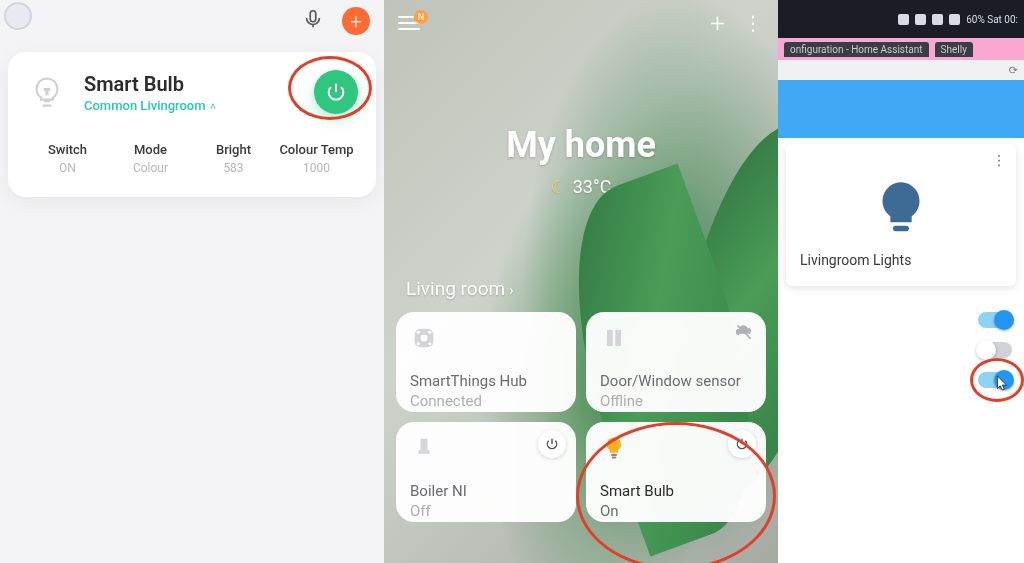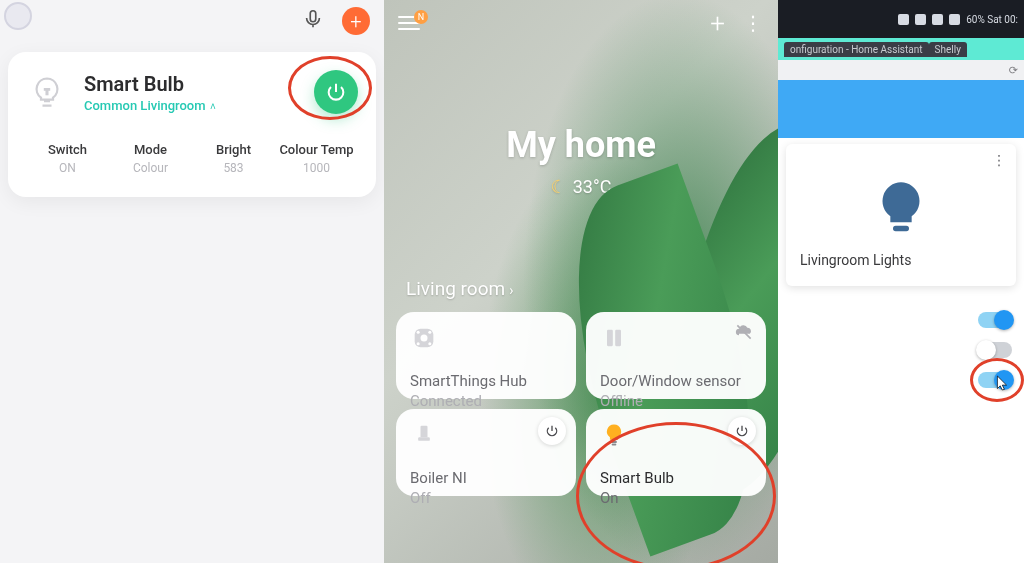--- a/index.html
+++ b/index.html
@@ -139,21 +139,21 @@
   .p2-grid {
     display: grid;
     grid-template-columns: 1fr 1fr;
     gap: 10px;
     padding: 0 12px;
   }
   .tile {
     background: rgba(255,255,255,0.96);
     border-radius: 18px;
     padding: 12px 14px 12px 14px;
-    height: 87px;
+    height: 100px;
     position: relative;
     display: flex; flex-direction: column; justify-content: flex-start;
   }
   .tile .ticon { width:28px; height:28px; margin-bottom: 20px; color:#c4c4c8;}
   .tile .ttitle { color:#6b6b70; font-size:15px; }
   .tile .tstatus { color:#aeaeb3; font-size:15px; margin-top:2px; }
   .tile .tpower {
     position:absolute; top:8px; right:10px;
     width:28px;height:28px;border-radius:50%;
     background:#fff; box-shadow:0 1px 4px rgba(0,0,0,0.15);
@@ -187,25 +187,25 @@
     background: #1a1d24;
     color: #d7dbe3;
     font-size: 10px;
     display:flex; align-items:center; justify-content:flex-end;
     padding: 0 6px; gap:6px;
     white-space: nowrap;
   }
   .p3-statusbar .sicon { width:11px;height:11px;background:#d7dbe3; border-radius:2px; }
   .p3-tabbar {
     height: 22px;
-    background: #5eead4;
+    background: #f9a8d4;
     display:flex; align-items:center;
     color:#c8cbd1; font-size:10px;
     padding-left:6px;
-    gap: 0;
+    gap: 6px;
     white-space:nowrap; overflow:hidden;
   }
   .p3-tabbar .tab { background:#3a3d46; padding:2px 6px; border-radius:3px 3px 0 0;}
   .p3-addrbar {
     height: 20px;
     background: #f0f1f3;
     display:flex; align-items:center; justify-content:flex-end;
     padding-right:6px;
     color:#7a7a7e; font-size:11px;
   }

